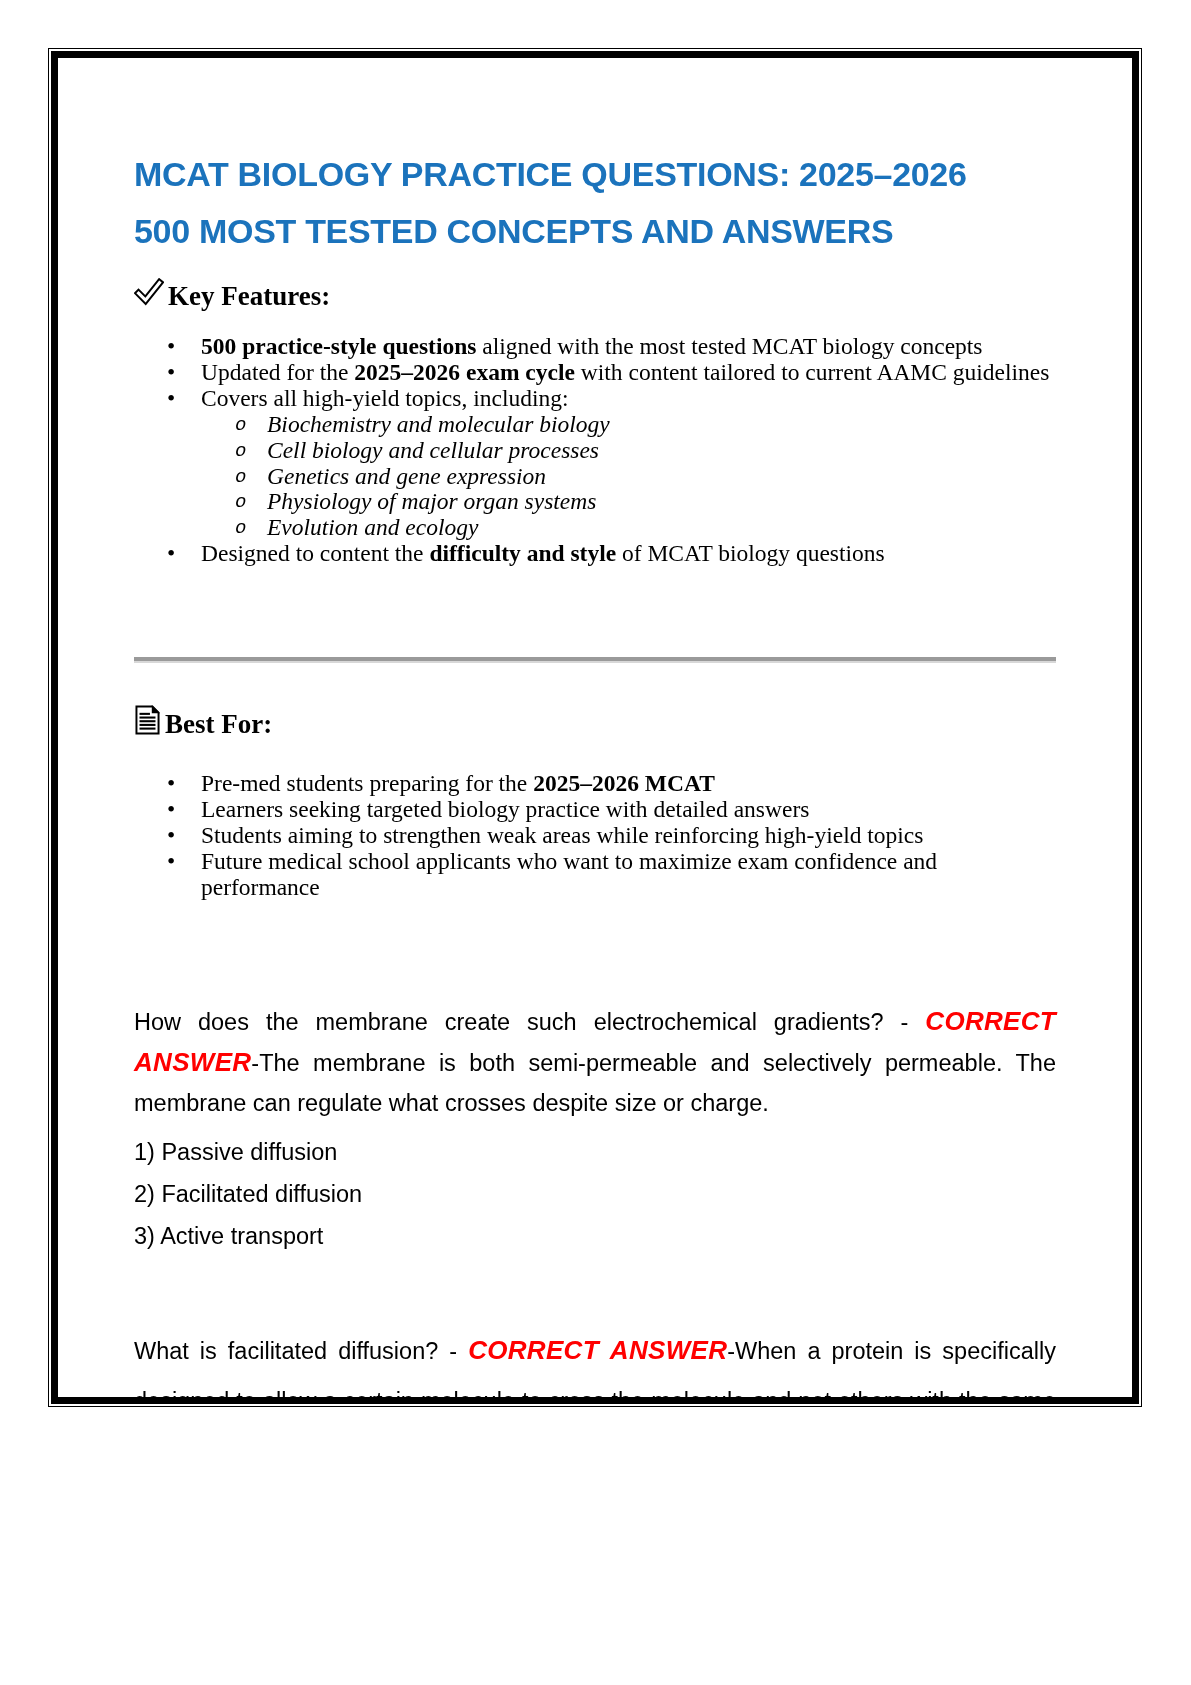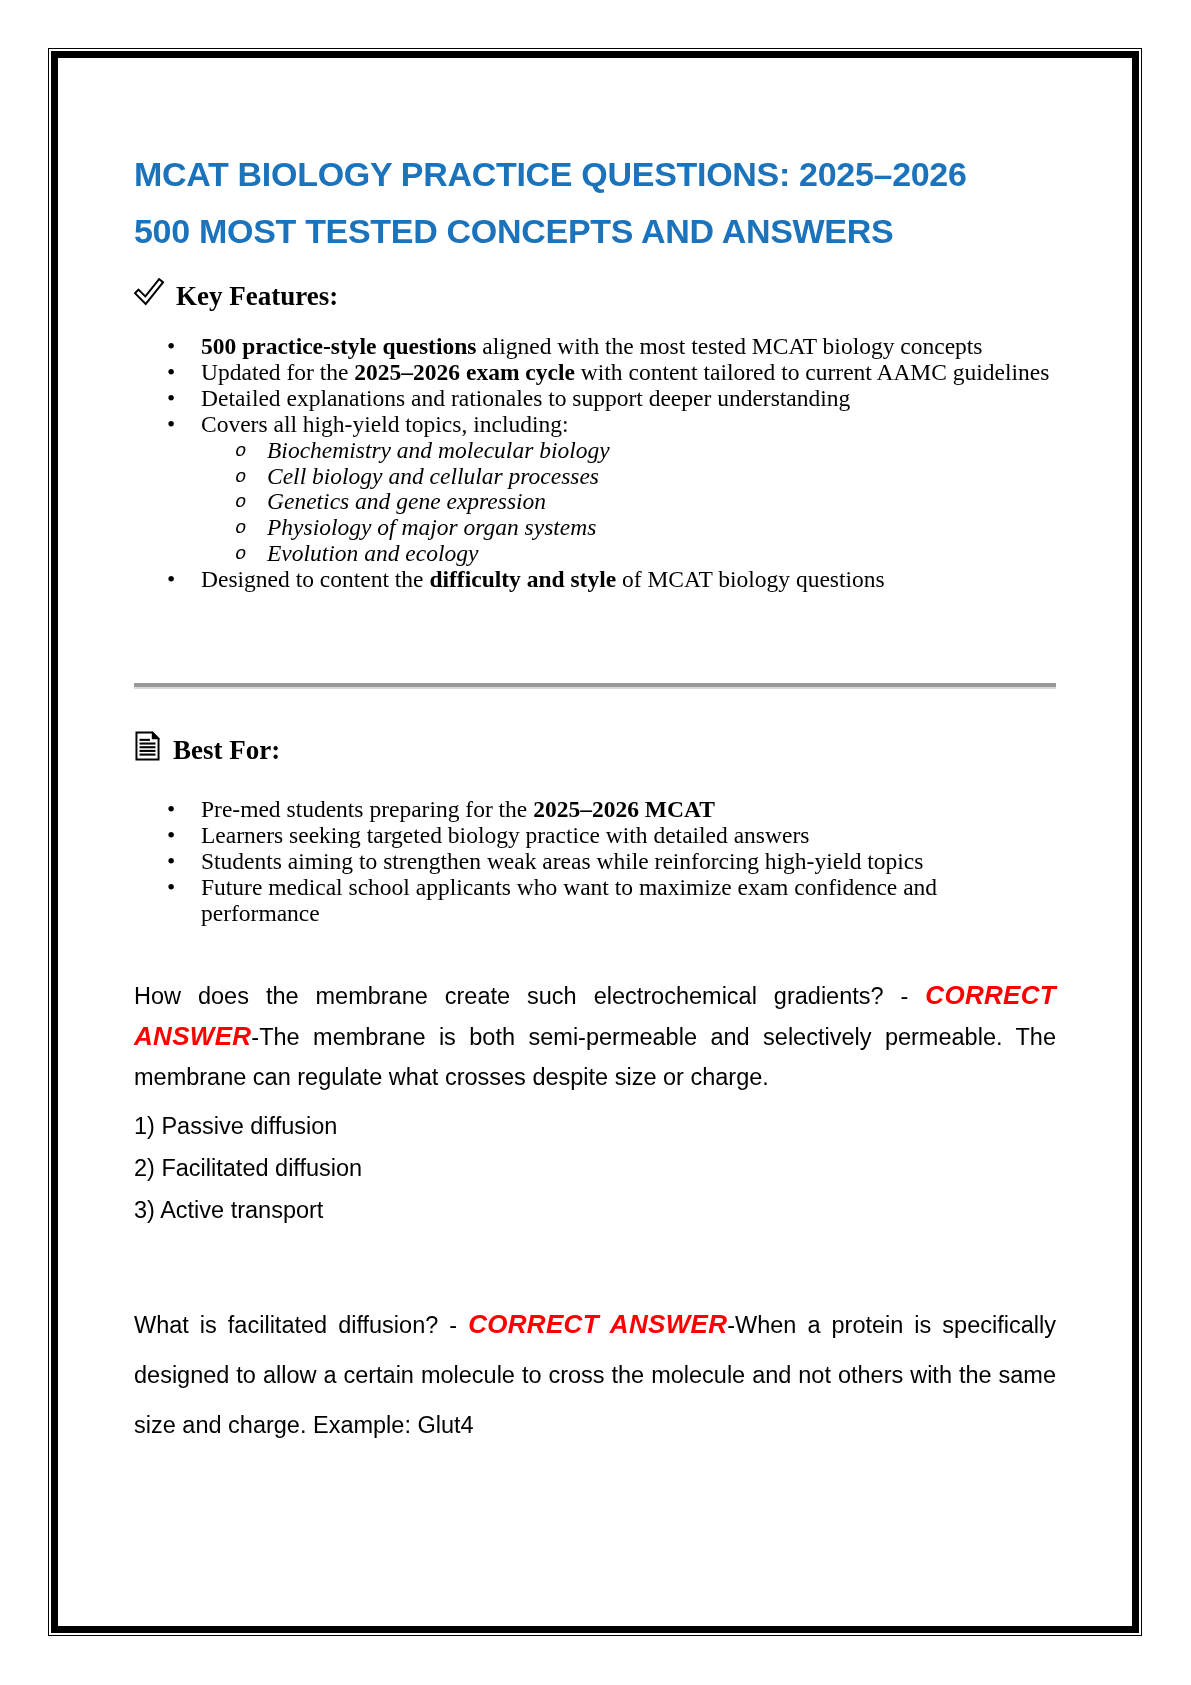--- a/index.html
+++ b/index.html
@@ -7,21 +7,21 @@
     width:1191px; height:1685px;
     background:#ffffff;
     font-family:"Liberation Serif", serif;
     color:#000;
     position:relative;
     overflow:hidden;
   }
   
   .frame-outer {
     position:absolute; left:48px; top:48px;
-    width:1094px; height:1588px;
+    width:1094px; height:1359px;
     border:1px solid #000;
     box-sizing:border-box;
   }
   .frame-inner {
     position:absolute; inset:2px;
     border:7px solid #000;
     box-sizing:border-box;
     overflow:hidden;
   }
   .content { padding:0 76px; }
@@ -37,21 +37,21 @@
     color:#1b73bc;
   }
 
   .section-heading {
     margin-top:18px;
     font-size:27px;
     font-weight:bold;
     line-height:34px;
     display:flex;
     align-items:center;
-    gap:12px;
+    gap:4px;
   }
   .section-heading .hicon { flex:0 0 auto; display:inline-block; }
 
   ul.feat-list {
     list-style:none;
     margin:20px 0 0 0;
     padding:0;
     font-size:23.5px;
     line-height:25.9px;
   }
@@ -82,21 +82,21 @@
   .divider {
     margin-top:90px;
     height:4px;
     background:#9a9a9a;
     border-bottom:2px solid #d8d8d8;
     width:100%;
   }
   .bestfor-heading { margin-top:42px; }
   ul.bestfor-list { margin-top:28px; }
 
-  .qa-block1 { margin-top:48px; }
+  .qa-block1 { margin-top:100px; }
   .qa-para {
     font-family:"Liberation Sans", sans-serif;
     font-size:23.5px;
     text-align:justify;
     margin:0;
   }
   .qa-block1 .qa-para { line-height:40px; }
   .qa-block2 { margin-top:76px; }
   .qa-block2 .qa-para { line-height:50px; }
   .answer-marker {
@@ -129,21 +129,20 @@
             <path d="M3 13 L9 19 L21 4" fill="none" stroke="#000" stroke-width="6" stroke-linecap="square"></path>
             <path d="M3 13 L9 19 L21 4" fill="none" stroke="#fff" stroke-width="2.6" stroke-linecap="square"></path>
           </svg>
         </span>
         <span>Key Features:</span>
       </div>
 
       <ul class="feat-list">
         <li><span></span><span class="b">500 practice-style questions</span><span> aligned with the most tested MCAT biology concepts</span></li>
         <li><span>Updated for the </span><span class="b">2025–2026 exam cycle</span><span> with content tailored to current AAMC guidelines</span></li>
-        <li><span>Detailed explanations and rationales to support deeper understanding</span><span class="b"></span><span></span></li>
         <li>
           <span>Covers all high-yield topics, including:</span><span class="b"></span><span></span>
         </li>
       </ul>
       <ul class="feat-list sub-list" style="margin-top:0;">
         <li>Biochemistry and molecular biology</li>
         <li>Cell biology and cellular processes</li>
         <li>Genetics and gene expression</li>
         <li>Physiology of major organ systems</li>
         <li>Evolution and ecology</li>

